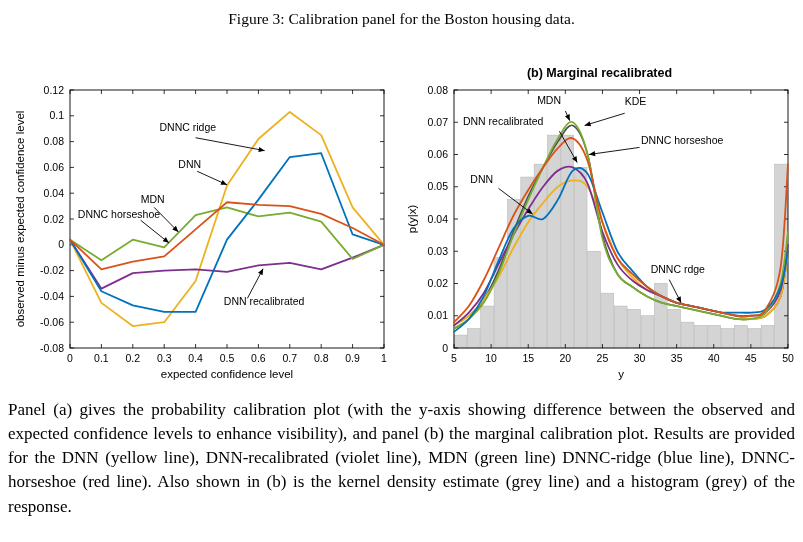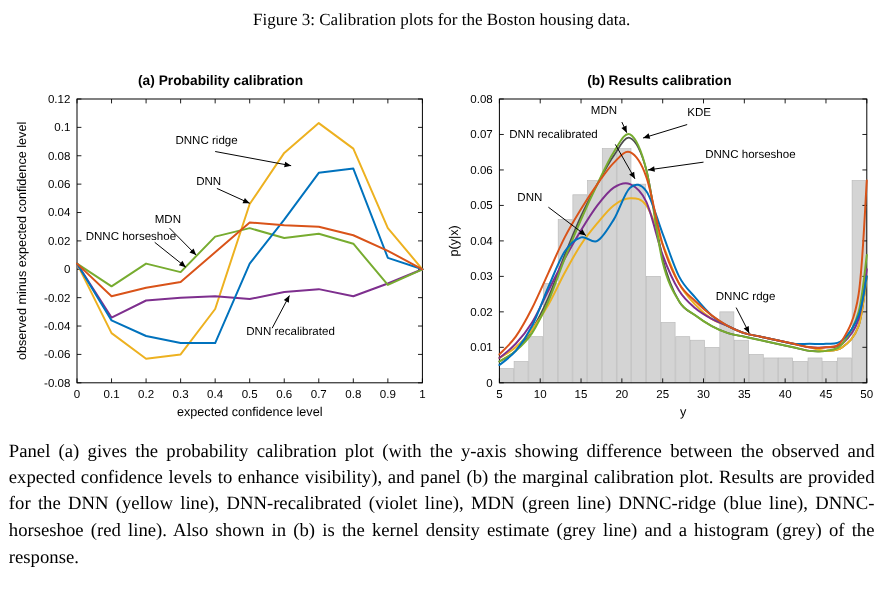--- a/index.html
+++ b/index.html
@@ -52,26 +52,25 @@
   }
   .ann-label{
     font-family:"Liberation Sans", sans-serif;
     font-size:10.5px;
     fill:#000;
   }
 </style>
 </head>
 <body>
 
-<div class="figtitle">Figure 3: Calibration plots for the Boston housing data.</div>
+<div class="figtitle">Figure 3: Calibration panel for the Boston housing data.</div>
 
 <div class="panels">
 
   <div class="panel panel-a">
-    <div class="paneltitle">(a) Probability calibration</div>
     <svg class="plotsvg" id="svg-a" width="385" height="330">
         <rect x="62" y="32" width="314" height="258" fill="none" stroke="#000" stroke-width="0.9"></rect>
         <line x1="62" y1="290" x2="62" y2="286" stroke="#000" stroke-width="0.8"></line>
         <line x1="62" y1="32" x2="62" y2="36" stroke="#000" stroke-width="0.8"></line>
         <text x="62" y="304" class="tick-label" text-anchor="middle">0</text>
         <line x1="93.4" y1="290" x2="93.4" y2="286" stroke="#000" stroke-width="0.8"></line>
         <line x1="93.4" y1="32" x2="93.4" y2="36" stroke="#000" stroke-width="0.8"></line>
         <text x="93.4" y="304" class="tick-label" text-anchor="middle">0.1</text>
         <line x1="124.80000000000001" y1="290" x2="124.80000000000001" y2="286" stroke="#000" stroke-width="0.8"></line>
         <line x1="124.80000000000001" y1="32" x2="124.80000000000001" y2="36" stroke="#000" stroke-width="0.8"></line>
@@ -152,21 +151,21 @@
         <text x="69.85" y="160.35500000000002" class="ann-label" text-anchor="start">DNNC horseshoe</text>
         <line x1="132.65" y1="162.29000000000002" x2="160.91" y2="184.865" stroke="#000" stroke-width="0.9"></line>
         <polygon points="160.91,184.865 157.8448782883087,179.0887530443619 154.5993577206323,183.15158410715412" fill="#000"></polygon>
         <text x="215.85999999999999" y="246.785" class="ann-label" text-anchor="start">DNN recalibrated</text>
         <line x1="239.41" y1="240.335" x2="255.10999999999999" y2="210.66500000000002" stroke="#000" stroke-width="0.9"></line>
         <polygon points="255.10999999999999,210.66500000000002 250.00564789745016,214.75224719257298 254.60183482062018,217.18433801474245" fill="#000"></polygon>
       </svg>
   </div>
 
   <div class="panel panel-b">
-    <div class="paneltitle">(b) Results calibration</div>
+    <div class="paneltitle">(b) Marginal recalibrated</div>
     <svg class="plotsvg" id="svg-b" width="395" height="330">
         <rect x="52" y="277.1" width="12.76" height="12.899999999999977" fill="#D4D4D4" stroke="#b9b9b9" stroke-width="0.6"></rect>
         <rect x="65.36" y="270.65" width="12.76" height="19.350000000000023" fill="#D4D4D4" stroke="#b9b9b9" stroke-width="0.6"></rect>
         <rect x="78.72" y="248.075" width="12.760000000000014" height="41.92500000000001" fill="#D4D4D4" stroke="#b9b9b9" stroke-width="0.6"></rect>
         <rect x="92.08000000000001" y="199.7" width="12.759999999999986" height="90.30000000000001" fill="#D4D4D4" stroke="#b9b9b9" stroke-width="0.6"></rect>
         <rect x="105.44" y="141.65" width="12.76" height="148.35" fill="#D4D4D4" stroke="#b9b9b9" stroke-width="0.6"></rect>
         <rect x="118.8" y="119.07500000000002" width="12.760000000000028" height="170.92499999999998" fill="#D4D4D4" stroke="#b9b9b9" stroke-width="0.6"></rect>
         <rect x="132.16000000000003" y="106.17499999999998" width="12.759999999999986" height="183.82500000000002" fill="#D4D4D4" stroke="#b9b9b9" stroke-width="0.6"></rect>
         <rect x="145.52" y="77.14999999999998" width="12.759999999999986" height="212.85000000000002" fill="#D4D4D4" stroke="#b9b9b9" stroke-width="0.6"></rect>
         <rect x="158.88" y="77.14999999999998" width="12.760000000000014" height="212.85000000000002" fill="#D4D4D4" stroke="#b9b9b9" stroke-width="0.6"></rect>

